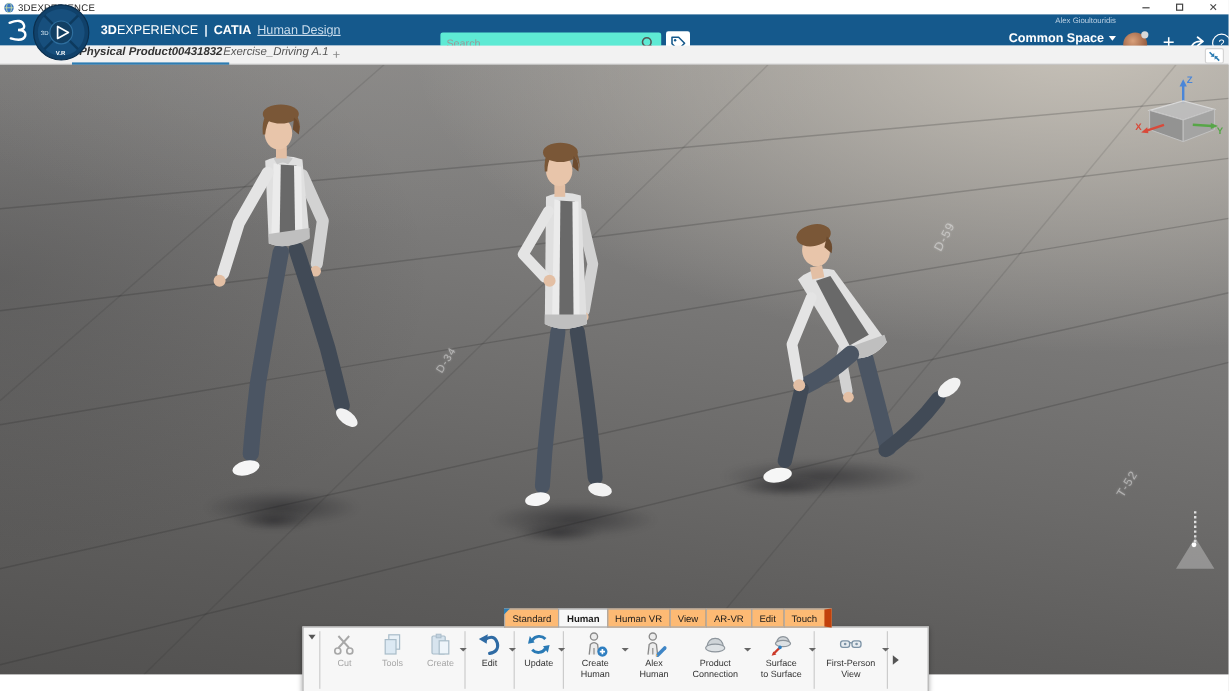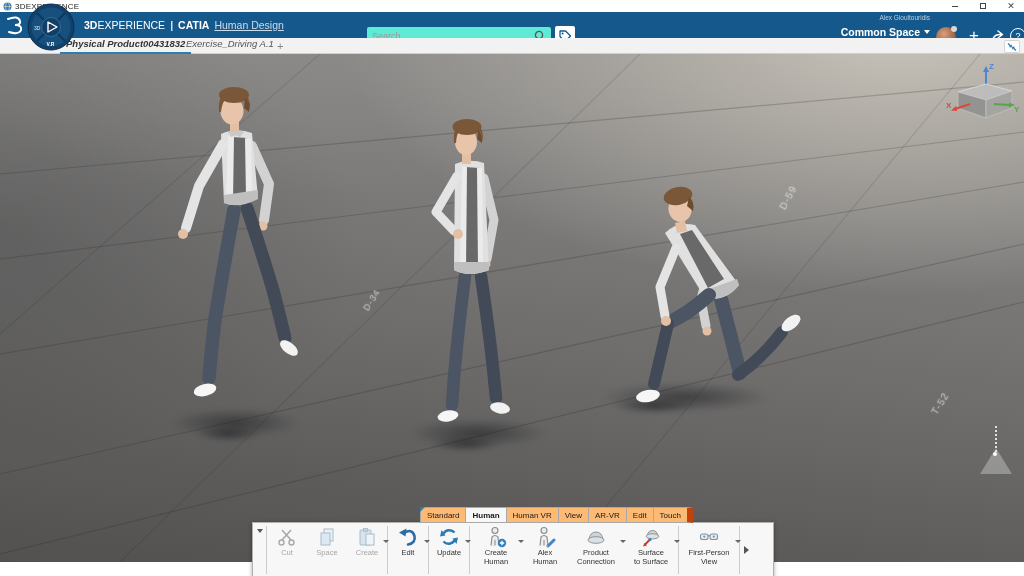--- a/index.html
+++ b/index.html
@@ -334,21 +334,21 @@
         <circle cx="15.5" cy="16.5" r="2.5" fill="none" stroke="#a8a8a8" stroke-width="1.4"></circle>
       </svg>
       <span class="lbl">Cut</span>
     </div>
 
     <div class="rbtn disabled">
       <svg width="22" height="22">
         <rect x="8" y="3" width="9" height="12" fill="#e9f1f7" stroke="#a9bcc9" stroke-width="1"></rect>
         <rect x="5" y="7" width="9" height="12" fill="#dce9f3" stroke="#a9bcc9" stroke-width="1"></rect>
       </svg>
-      <span class="lbl">Space</span>
+      <span class="lbl">Tools</span>
     </div>
 
     <div class="rbtn disabled">
       <svg width="22" height="22">
         <rect x="4" y="4" width="11" height="15" rx="1" fill="#d7e4ee" stroke="#a9bcc9" stroke-width="1"></rect>
         <rect x="7.5" y="2.5" width="4" height="3" fill="#c2d2df" stroke="#a9bcc9" stroke-width=".8"></rect>
         <rect x="10" y="8" width="8" height="11" fill="#eef5fa" stroke="#a9bcc9" stroke-width="1"></rect>
       </svg>
       <span class="lbl">Create</span>
       <span class="dd"></span>

